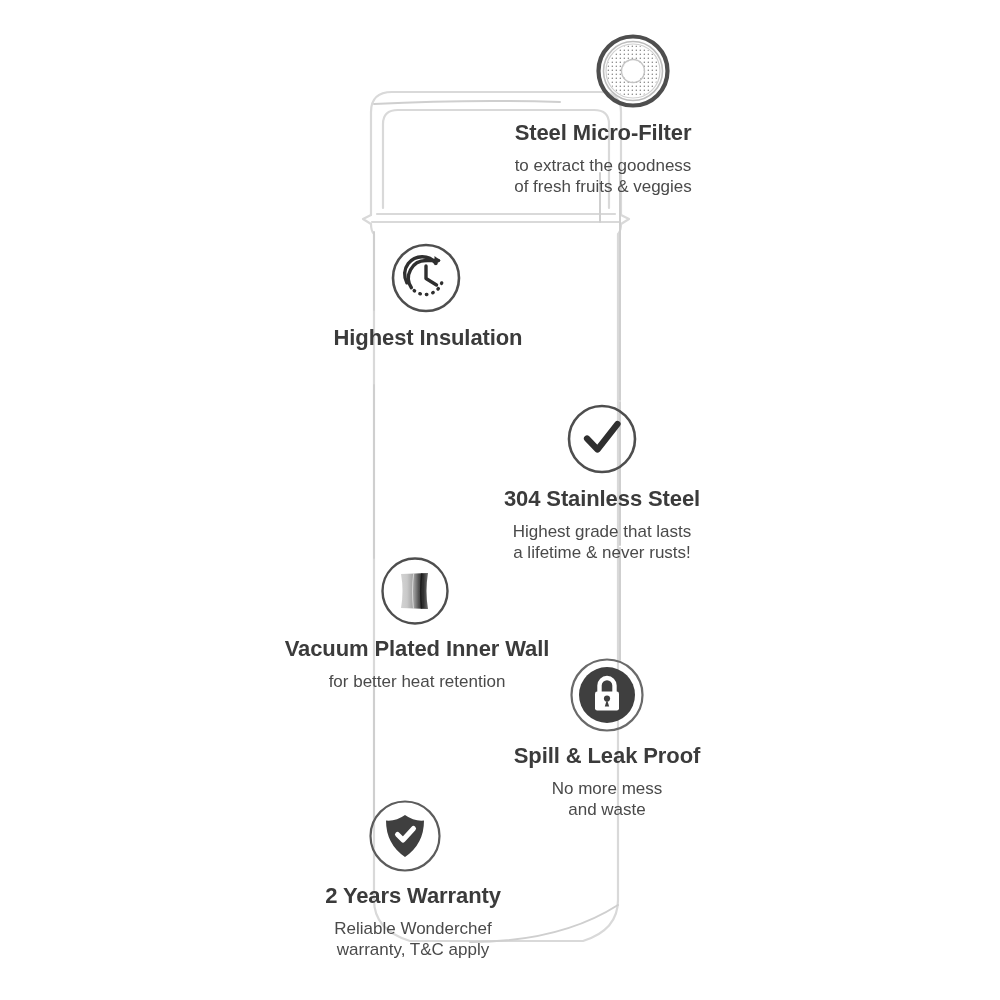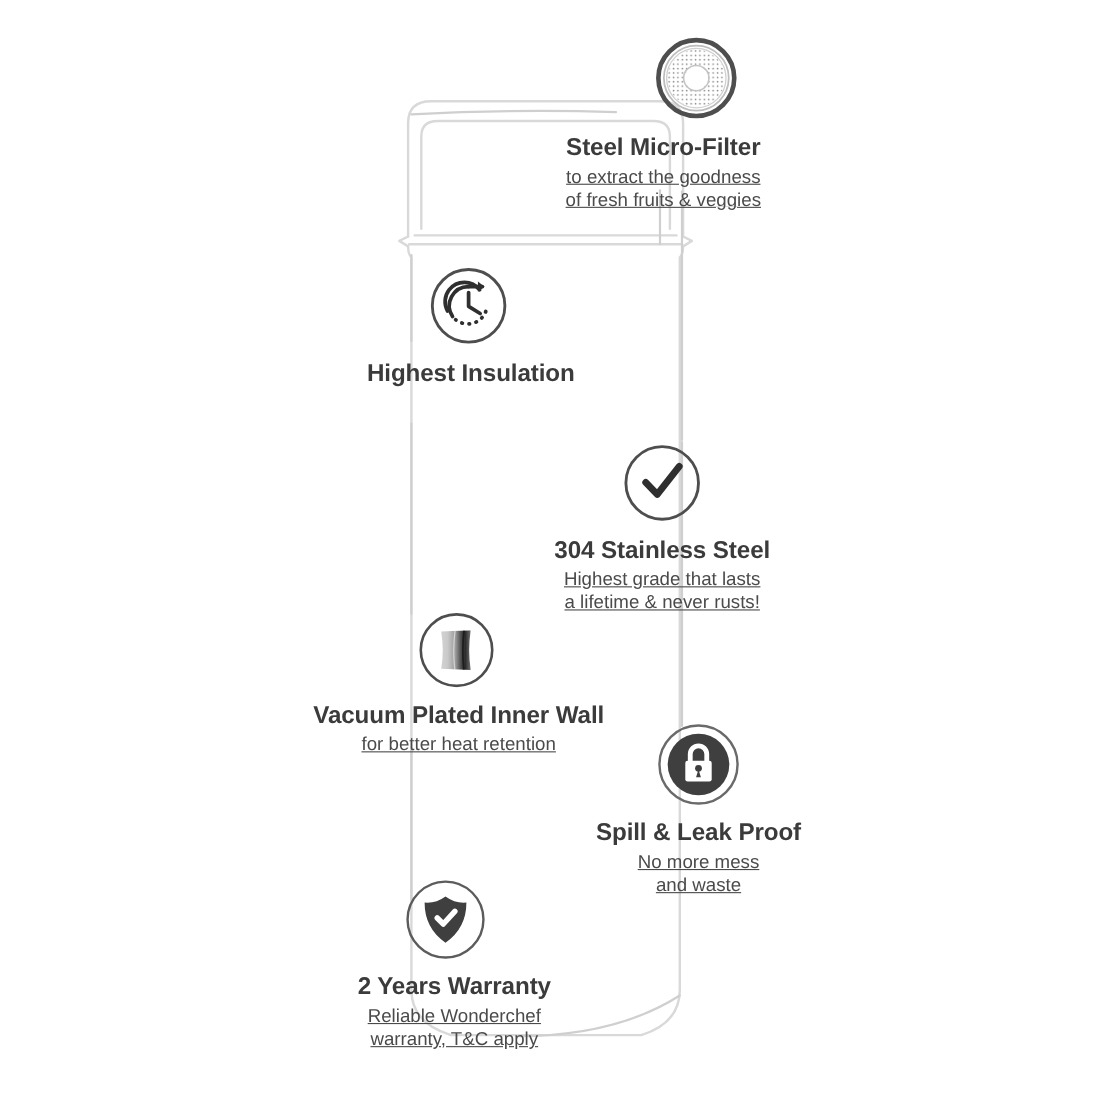--- a/index.html
+++ b/index.html
@@ -48,31 +48,30 @@
     color: #3b3b3b;
     letter-spacing: -0.1px;
     line-height: 1.25;
     white-space: nowrap;
   }
   .feature-desc {
     font-size: 17px;
     font-weight: normal;
     color: #4a4a4a;
     line-height: 1.28;
-    margin-top: 2px;
+    margin-top: 8px;
     white-space: pre-line;
-    text-decoration: underline;
   }
 
   
   #feat-filter   { left: 473px; top: 33px;  width: 260px; }
   #feat-vacuum   { left: 298px; top: 242px; width: 260px; }
   #feat-steel    { left: 477px; top: 403px; width: 250px; }
   #feat-copper   { left: 292px; top: 557px; width: 250px; }
-  #feat-spill    { left: 532px; top: 658px; width: 206px; }
+  #feat-spill    { left: 504px; top: 658px; width: 206px; }
   #feat-warranty { left: 288px; top: 800px; width: 250px; }
 
   #feat-filter .feature-icon   { margin-left: 60px; }
   #feat-vacuum .feature-icon   { margin-left: -4px; }
   #feat-steel .feature-icon    { margin-left: 0px; }
   #feat-copper .feature-icon   { margin-left: -4px; }
   #feat-spill .feature-icon    { margin-left: 0px; }
   #feat-warranty .feature-icon { margin-left: -16px; }
 </style>
 </head>

